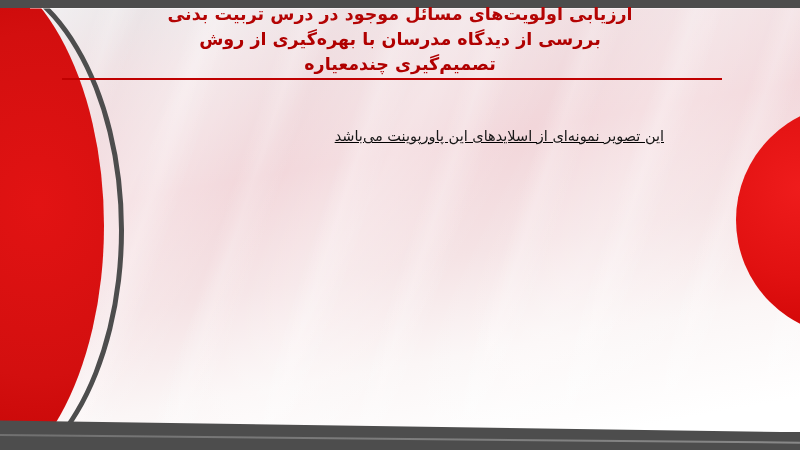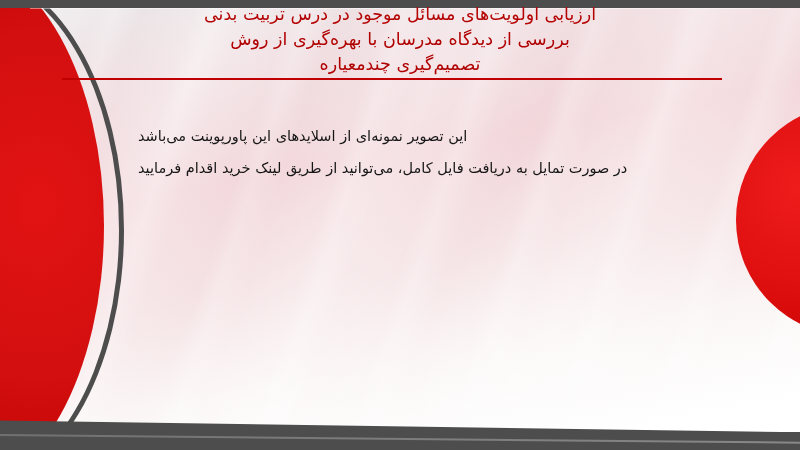--- a/index.html
+++ b/index.html
@@ -83,39 +83,39 @@
 
   
   .title-block{
     position:absolute;left:40px;top:2px;width:720px;
     text-align:center;
     z-index:5;
   }
   .title-line{
     font-size:17.5px;
     line-height:25px;
-    font-weight:400;
+    font-weight:700;
     color:#b00000;
     letter-spacing:0px;
     white-space:nowrap;
     direction:rtl;
   }
   .title-line.l1{ color:#b40404; }
   .title-line.l3{ position:relative;text-align:center; }
 
   .title-rule{
     position:absolute;left:62px;top:78px;width:660px;height:2px;
     background:#c00000;
     z-index:6;
   }
 
   
   .body-block{
-    position:absolute;right:142px;top:120px;width:520px;
-    direction:rtl;text-align:left;z-index:5;
+    position:absolute;right:136px;top:120px;width:520px;
+    direction:rtl;text-align:right;z-index:5;text-decoration:underline;
   }
   .body-line{
     font-size:14.5px;
     line-height:32px;
     color:#161616;
     white-space:nowrap;
     direction:rtl;
   }
 </style>
 </head>
@@ -139,16 +139,15 @@
 
   <div class="title-block">
     <div class="title-line l1">ارزیابی اولویت‌های مسائل موجود در درس تربیت بدنی</div>
     <div class="title-line l2">بررسی از دیدگاه مدرسان با بهره‌گیری از روش</div>
     <div class="title-line l3">تصمیم‌گیری چندمعیاره</div>
   </div>
   <div class="title-rule"></div>
 
   <div class="body-block">
     <div class="body-line">این تصویر نمونه‌ای از اسلایدهای این پاورپوینت می‌باشد</div>
-    <div class="body-line">در صورت تمایل به دریافت فایل کامل، می‌توانید از طریق لینک خرید اقدام فرمایید</div>
   </div>
 
 </div>
 
 </body></html>

